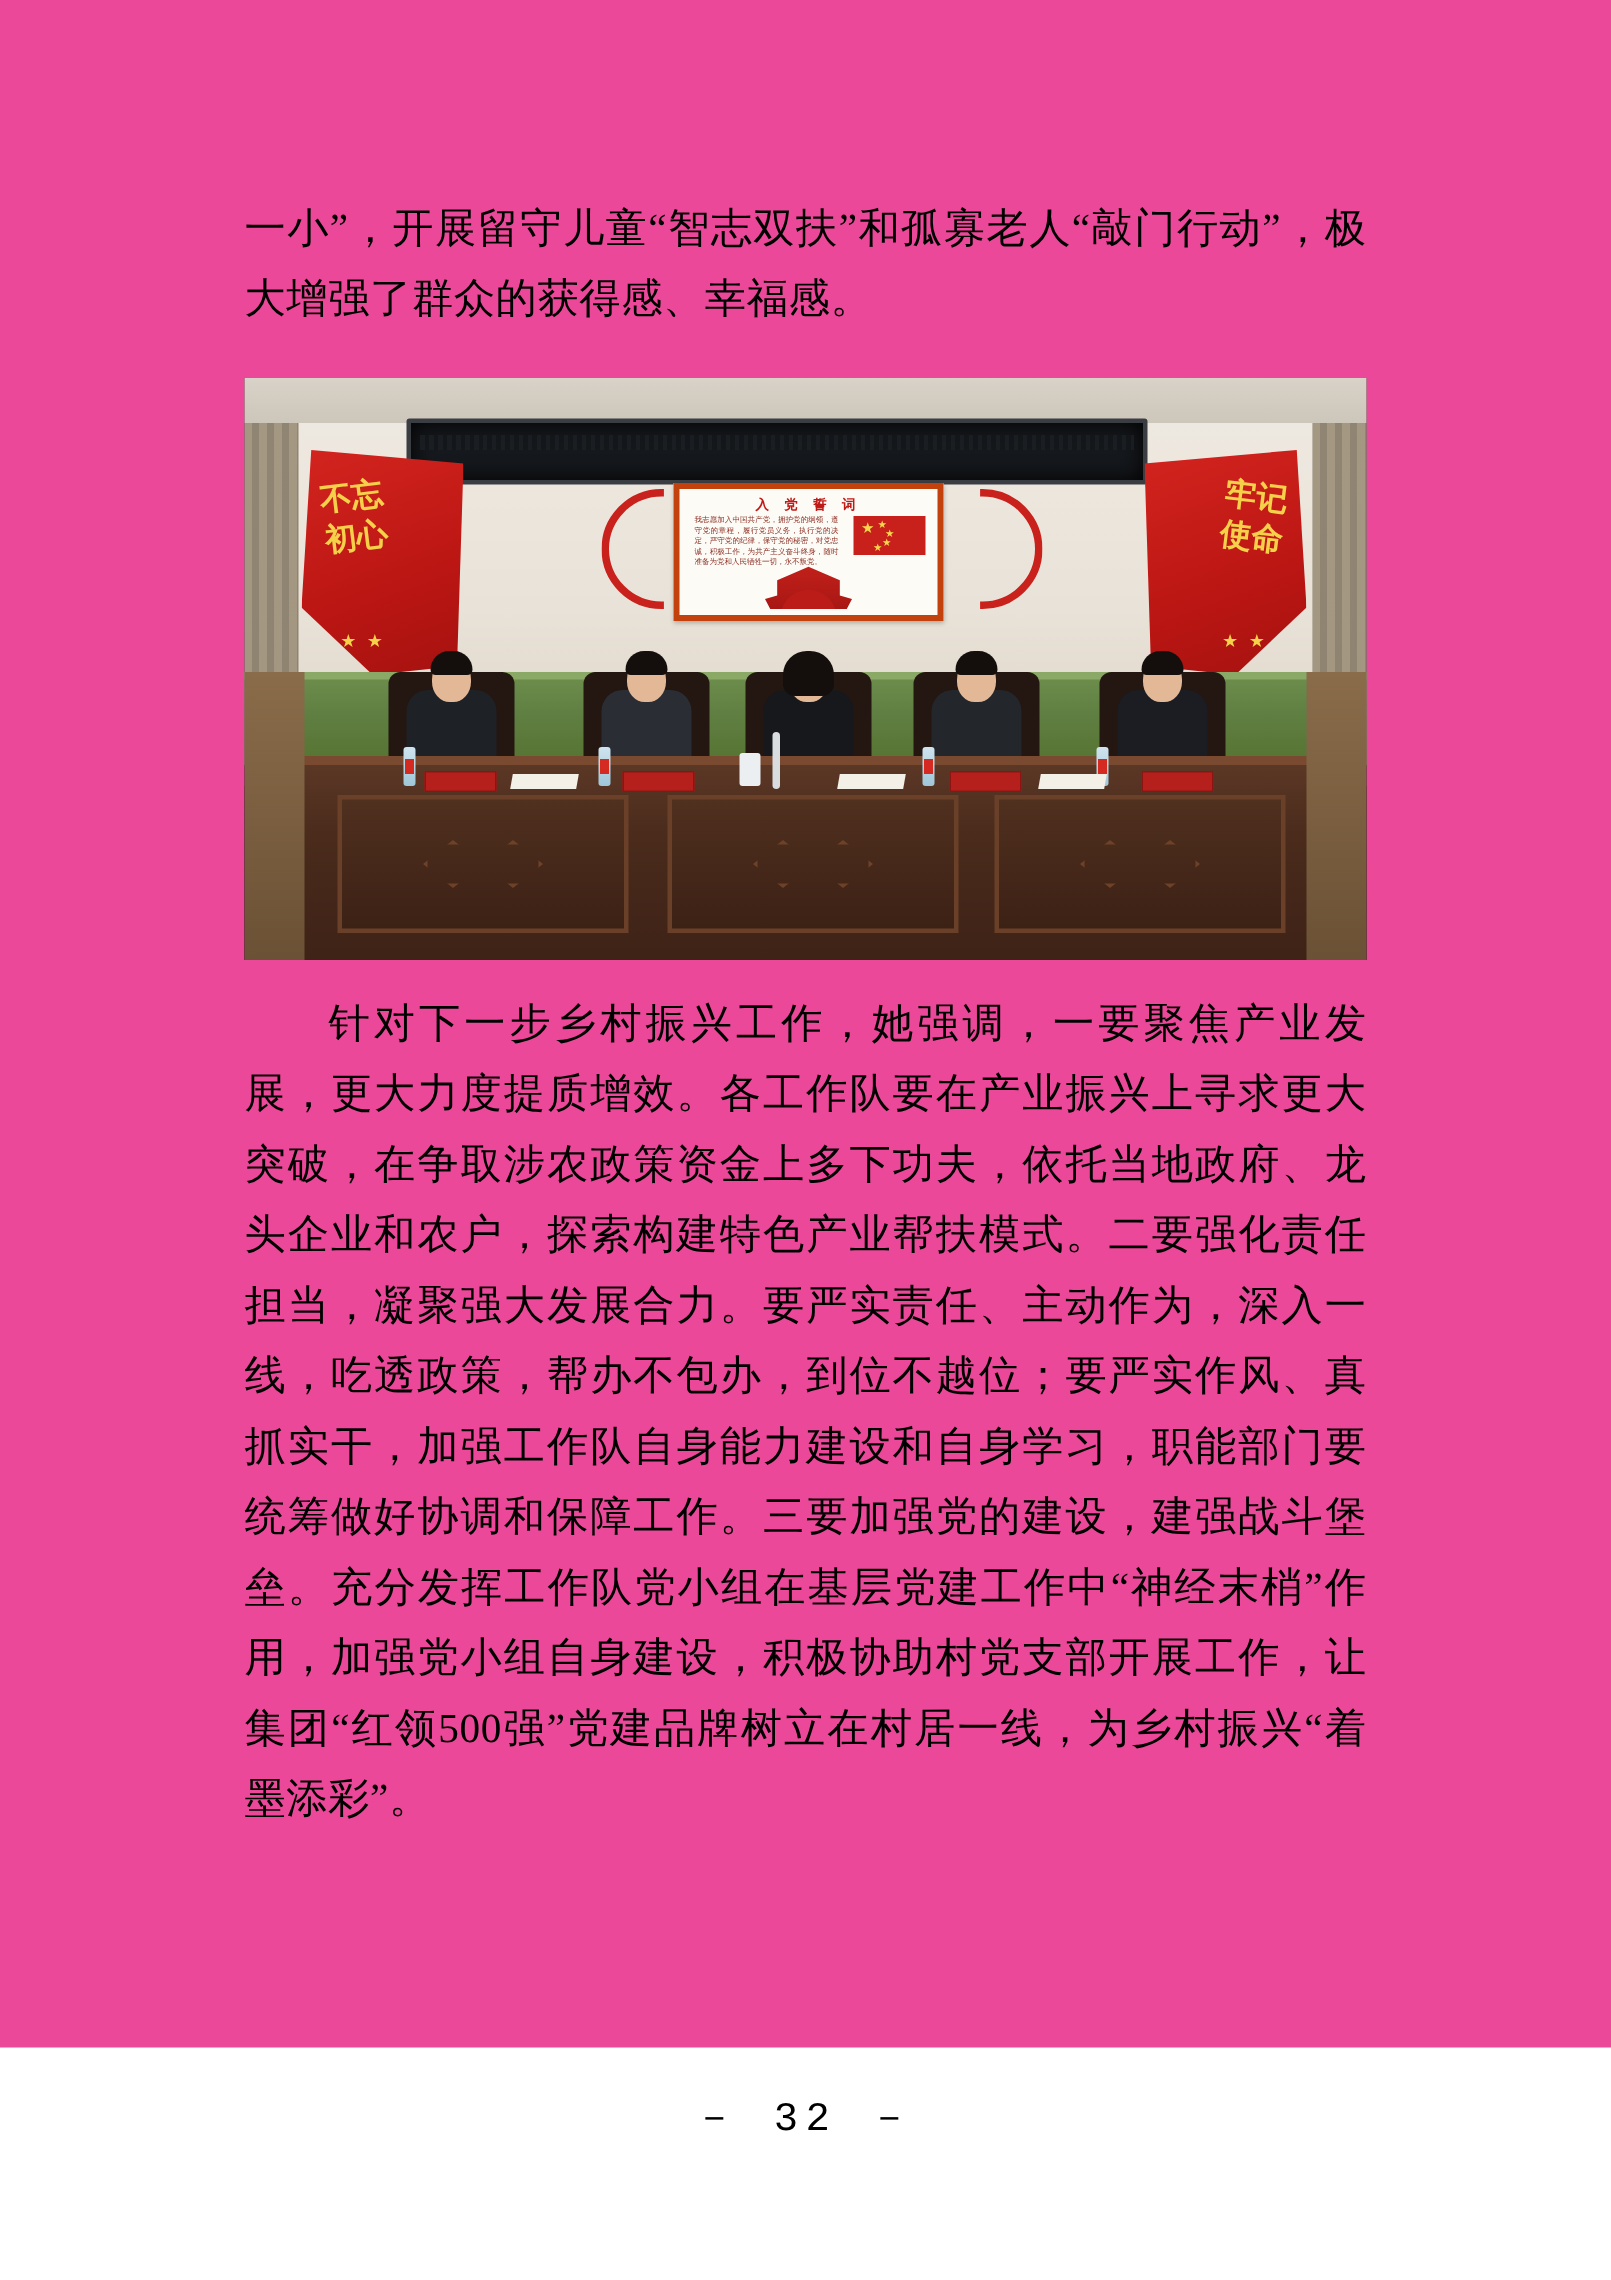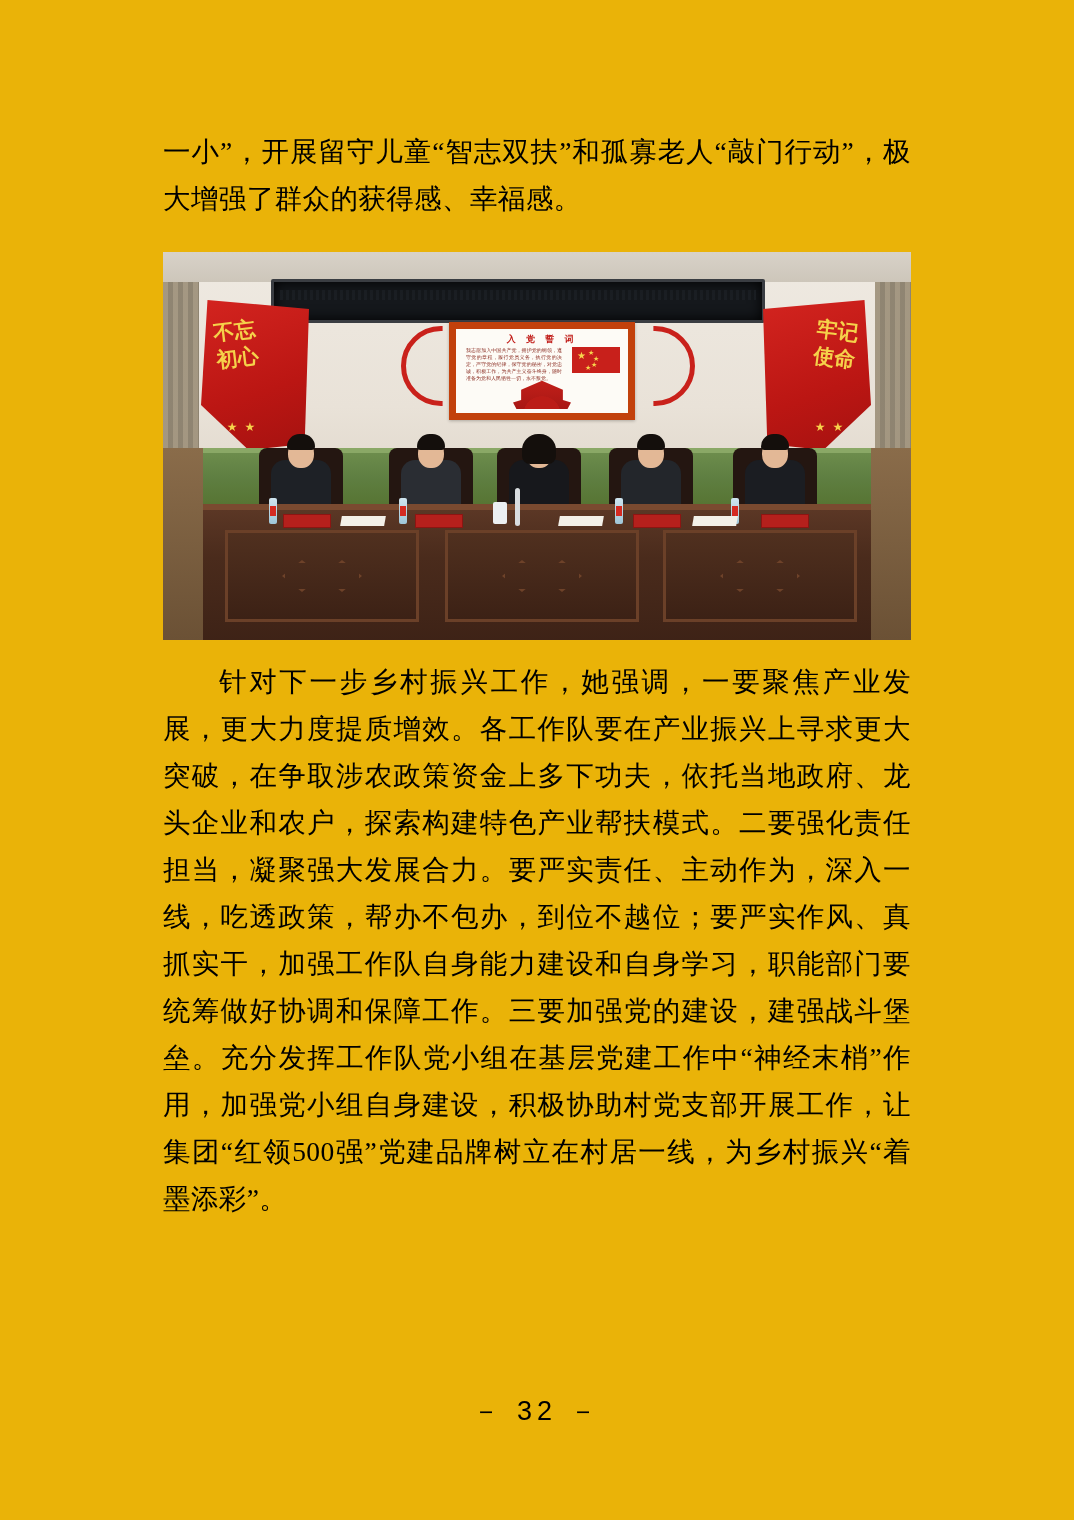--- a/index.html
+++ b/index.html
@@ -12,22 +12,22 @@
     height: 1520px;
     font-family: "Liberation Serif", "DejaVu Serif", serif;
     color: #000000;
     position: relative;
     overflow: hidden;
   }
   .page {
     position: absolute;
     left: 0; top: 0;
     width: 1074px;
-    height: 1520px;
-    background: #eab308;
+    height: 1365px;
+    background: #ec4899;
   }
   .content {
     position: absolute;
     left: 163px;
     top: 128px;
     width: 748px;
   }
   .para {
     font-size: 27.5px;
     line-height: 47px;
@@ -106,21 +106,21 @@
     letter-spacing: 2px;
     line-height: 13px;
     width: 64px;
   }
   .ph-banner-l .ph-stars { left: 8px; }
   .ph-banner-r .ph-stars { right: 8px; text-align: right; }
 
   .ph-plaque {
     left: 286px; top: 70px; width: 172px; height: 84px;
     background: #fdfbf6;
-    border: 7px solid #c2410c;
+    border: 4px solid #c2410c;
     box-shadow: 0 1px 3px rgba(0,0,0,.25);
   }
   .ph-plaque-title {
     position: absolute; left: 0; top: 4px; width: 100%;
     text-align: center; color: #c01a16; font-size: 9px;
     letter-spacing: 4px; font-weight: bold;
   }
   .ph-plaque-body {
     position: absolute; left: 10px; top: 18px; width: 96px;
     color: #8c2f24; font-size: 5px; line-height: 7px;
@@ -243,21 +243,21 @@
   .ph-side-l { left: 0; }
   .ph-side-r { left: 708px; }
 
   .page-number {
     position: absolute;
     left: 0; right: 0;
     top: 1393px;
     text-align: center;
     font-size: 27px;
     letter-spacing: 5px;
-    font-family: Liberation Sans, sans-serif;
+    font-family: Liberation Mono, monospace;
   }
 </style>
 </head>
 <body>
 
 <div class="page">
   <div class="content">
 
     <p class="para">一小”，开展留守儿童“智志双扶”和孤寡老人“敲门行动”，极大增强了群众的获得感、幸福感。</p>
 

